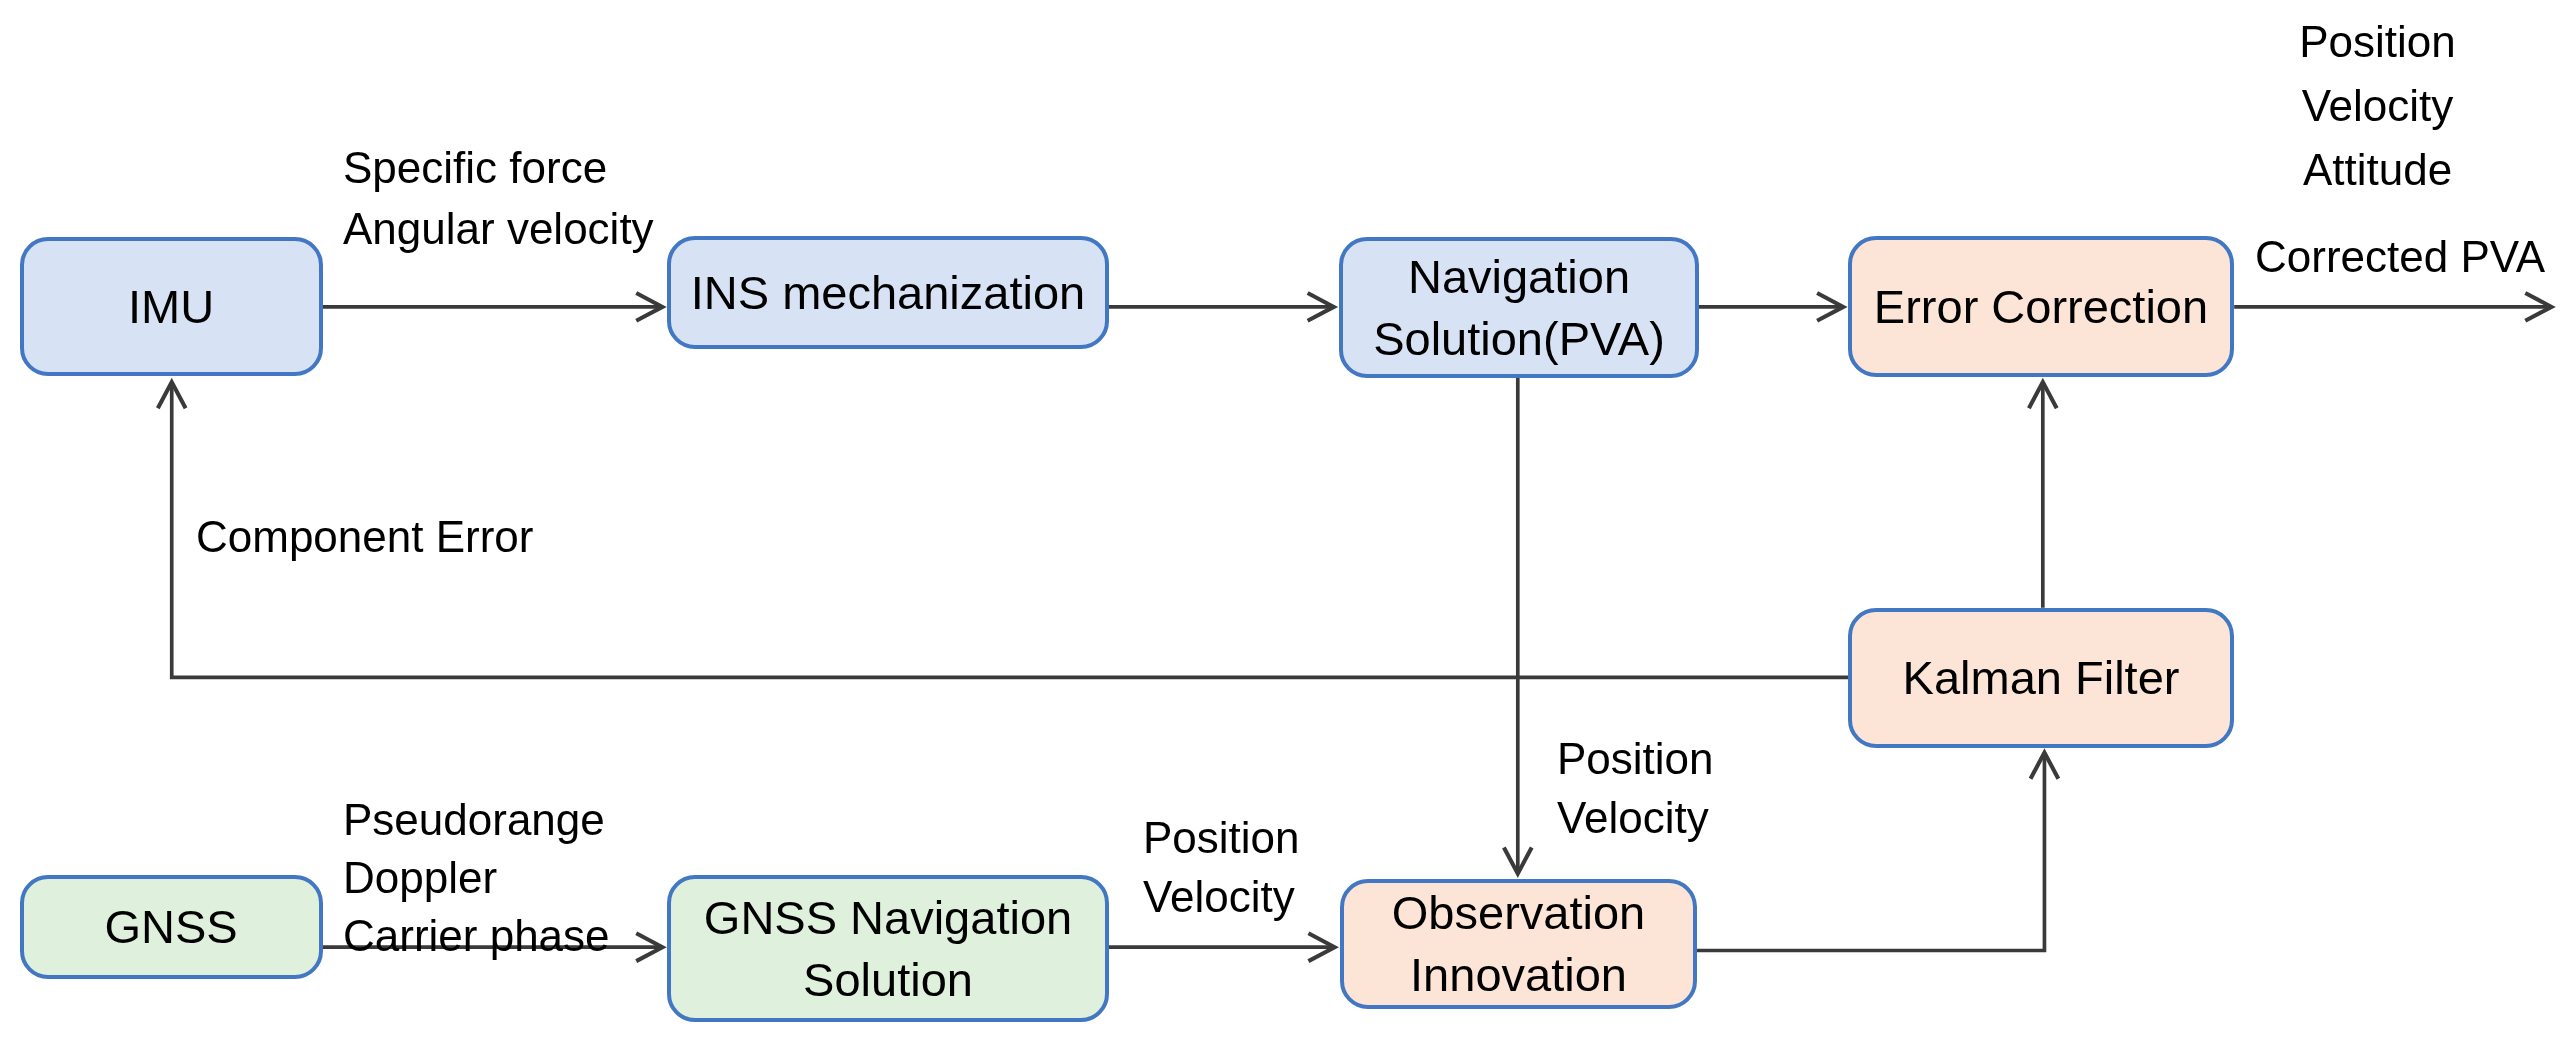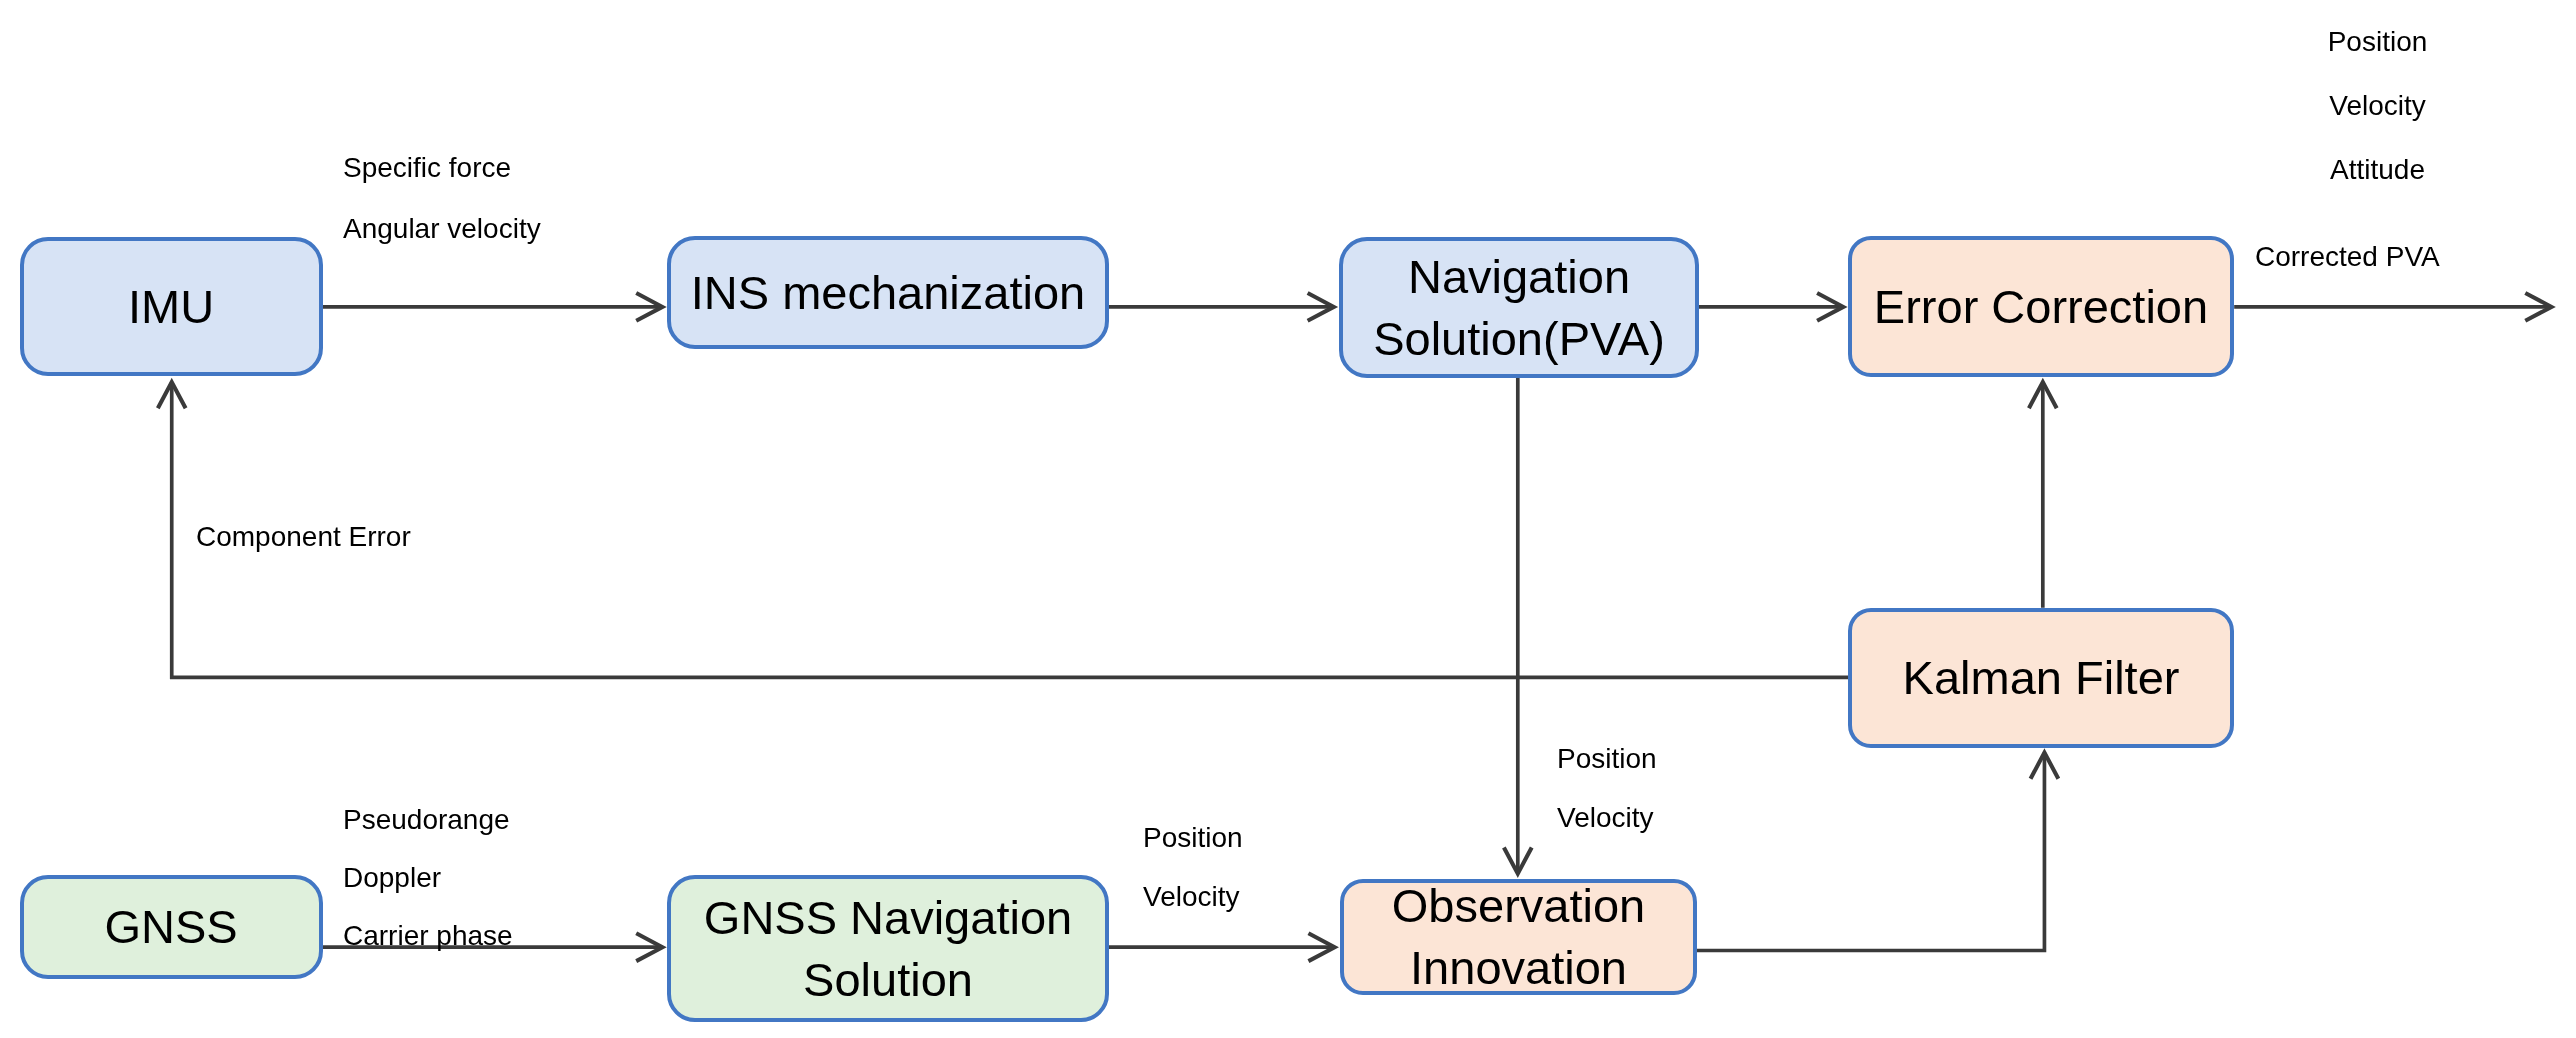--- a/index.html
+++ b/index.html
@@ -32,25 +32,25 @@
     align-items: center;
     justify-content: center;
     text-align: center;
     font-size: 47px;
     line-height: 62px;
     color: #000000;
   }
   .box span { display: block; }
   .blue  { background: #d7e3f5; }
   .green { background: #dff0dc; }
-  .peach { background: #fce5d6; border-radius: 23px; }
+  .peach { background: #fce5d6; }
   .note {
     position: absolute;
     z-index: 2;
-    font-size: 28px;
+    font-size: 44px;
     line-height: 59px;
     color: #000000;
     white-space: nowrap;
   }
   .note span { display: block; }
   .center { text-align: center; }
 </style>
 </head>
 <body>
 
@@ -99,21 +99,21 @@
 
   <div class="box green" style="left:19.6px;top:875px;width:303px;height:104px">
     <span>GNSS</span>
   </div>
 
   <div class="box green" style="left:667px;top:875px;width:442px;height:147px">
     <span>GNSS Navigation</span>
     <span>Solution</span>
   </div>
 
-  <div class="box peach" style="left:1340px;top:879px;width:357px;height:116px">
+  <div class="box peach" style="left:1340px;top:879px;width:357px;height:130px">
     <span>Observation</span>
     <span>Innovation</span>
   </div>
 
   <div class="note" style="left:343px;top:137px;line-height:61px">
     <span>Specific force</span>
     <span>Angular velocity</span>
   </div>
 
   <div class="note" style="left:196px;top:507px">

